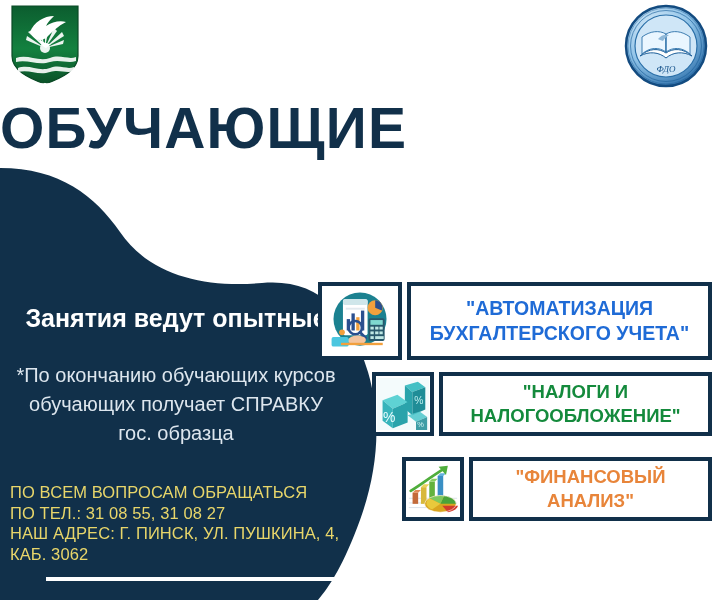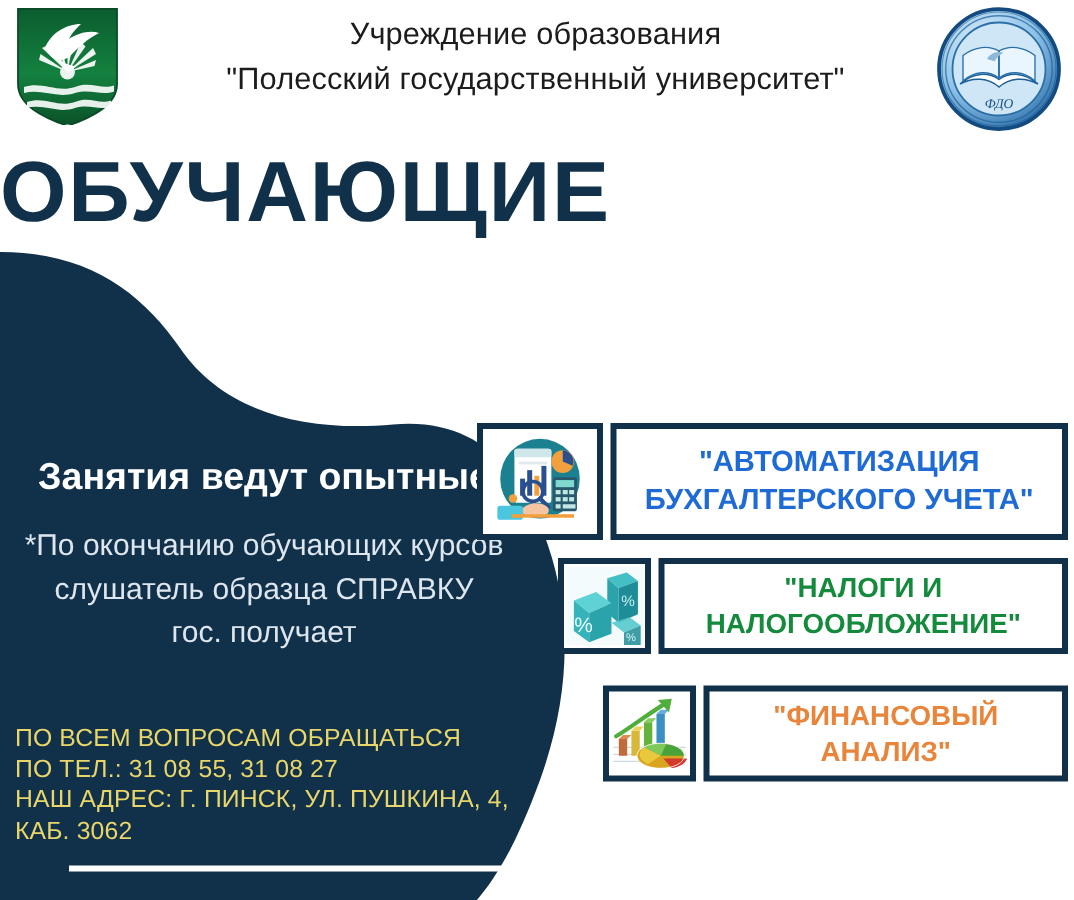--- a/index.html
+++ b/index.html
@@ -35,21 +35,21 @@
   }
   .title-line.second{margin-top:17px;font-size:57px;}
 
   
   .left-block{position:absolute;left:0;top:300px;width:352px;z-index:7;}
   .lead{
     color:#ffffff;font-weight:bold;font-size:25px;line-height:36px;
     text-align:center;padding:0 6px;
   }
   .note{
-    margin-top:14px;color:#dde6ee;font-size:20px;line-height:29px;
+    margin-top:25px;color:#dde6ee;font-size:20px;line-height:29px;
     text-align:center;padding:0 8px;font-weight:400;
   }
 
   
   .contacts{
     position:absolute;left:10px;top:482px;width:340px;z-index:7;
     color:#e8d66a;font-size:16.5px;line-height:20.5px;font-weight:400;
     letter-spacing:.1px;
   }
   .contacts div{white-space:nowrap;}
@@ -128,24 +128,20 @@
                C52,24 46,30 40,36 C34,40 28,38 24,30 Z" fill="#ffffff"></path>
       <path d="M33,36 C36,40 40,42 45,42 L40,46 C36,44 33,40 33,36 Z" fill="#ffffff"></path>
 
       <g fill="#ffffff" opacity="0.9">
         <path d="M10,56 C22,52 32,60 44,56 C54,52 62,58 70,55 L70,59 C62,62 54,57 44,60 C32,64 22,57 10,60 Z"></path>
         <path d="M12,66 C24,62 32,70 44,66 C54,62 60,68 68,65 L68,69 C60,72 54,67 44,70 C32,74 24,67 12,70 Z"></path>
       </g>
       <path d="M10,74 C22,78 30,84 39,82 C48,84 56,78 68,74" fill="none" stroke="#ffffff" stroke-width="2.2"></path>
     </svg>
 
-    <div class="org-lines">
-      <div class="org-line">Учреждение образования</div>
-      <div class="org-line">"Полесский государственный университет"</div>
-    </div>
 
     <svg class="logo-right" viewBox="0 0 84 84" aria-hidden="true">
       <defs>
         <radialGradient id="gseal" cx="0.38" cy="0.32" r="0.78">
           <stop offset="0" stop-color="#eaf4fc"></stop>
           <stop offset="0.55" stop-color="#8fc3e8"></stop>
           <stop offset="1" stop-color="#1a5f9e"></stop>
         </radialGradient>
       </defs>
       <circle cx="42" cy="42" r="40" fill="url(#gseal)" stroke="#134b80" stroke-width="2.5"></circle>
@@ -171,22 +167,22 @@
   <div class="title-wrap">
     <div class="title-line">ОБУЧАЮЩИЕ</div>
   </div>
 
   <div class="left-block">
     <div class="lead">
       <div>Занятия ведут опытные</div>
     </div>
     <div class="note">
       <div>*По окончанию обучающих курсов</div>
-      <div>слушатель образца СПРАВКУ</div>
-      <div>гос. получает</div>
+      <div>обучающих получает СПРАВКУ</div>
+      <div>гос. образца</div>
     </div>
   </div>
 
   <div class="contacts">
     <div>ПО ВСЕМ ВОПРОСАМ ОБРАЩАТЬСЯ</div>
     <div>ПО ТЕЛ.: 31 08 55, 31 08 27</div>
     <div>НАШ АДРЕС: Г. ПИНСК, УЛ. ПУШКИНА, 4,</div>
     <div>КАБ. 3062</div>
   </div>
   <div class="bottom-rule"></div>

